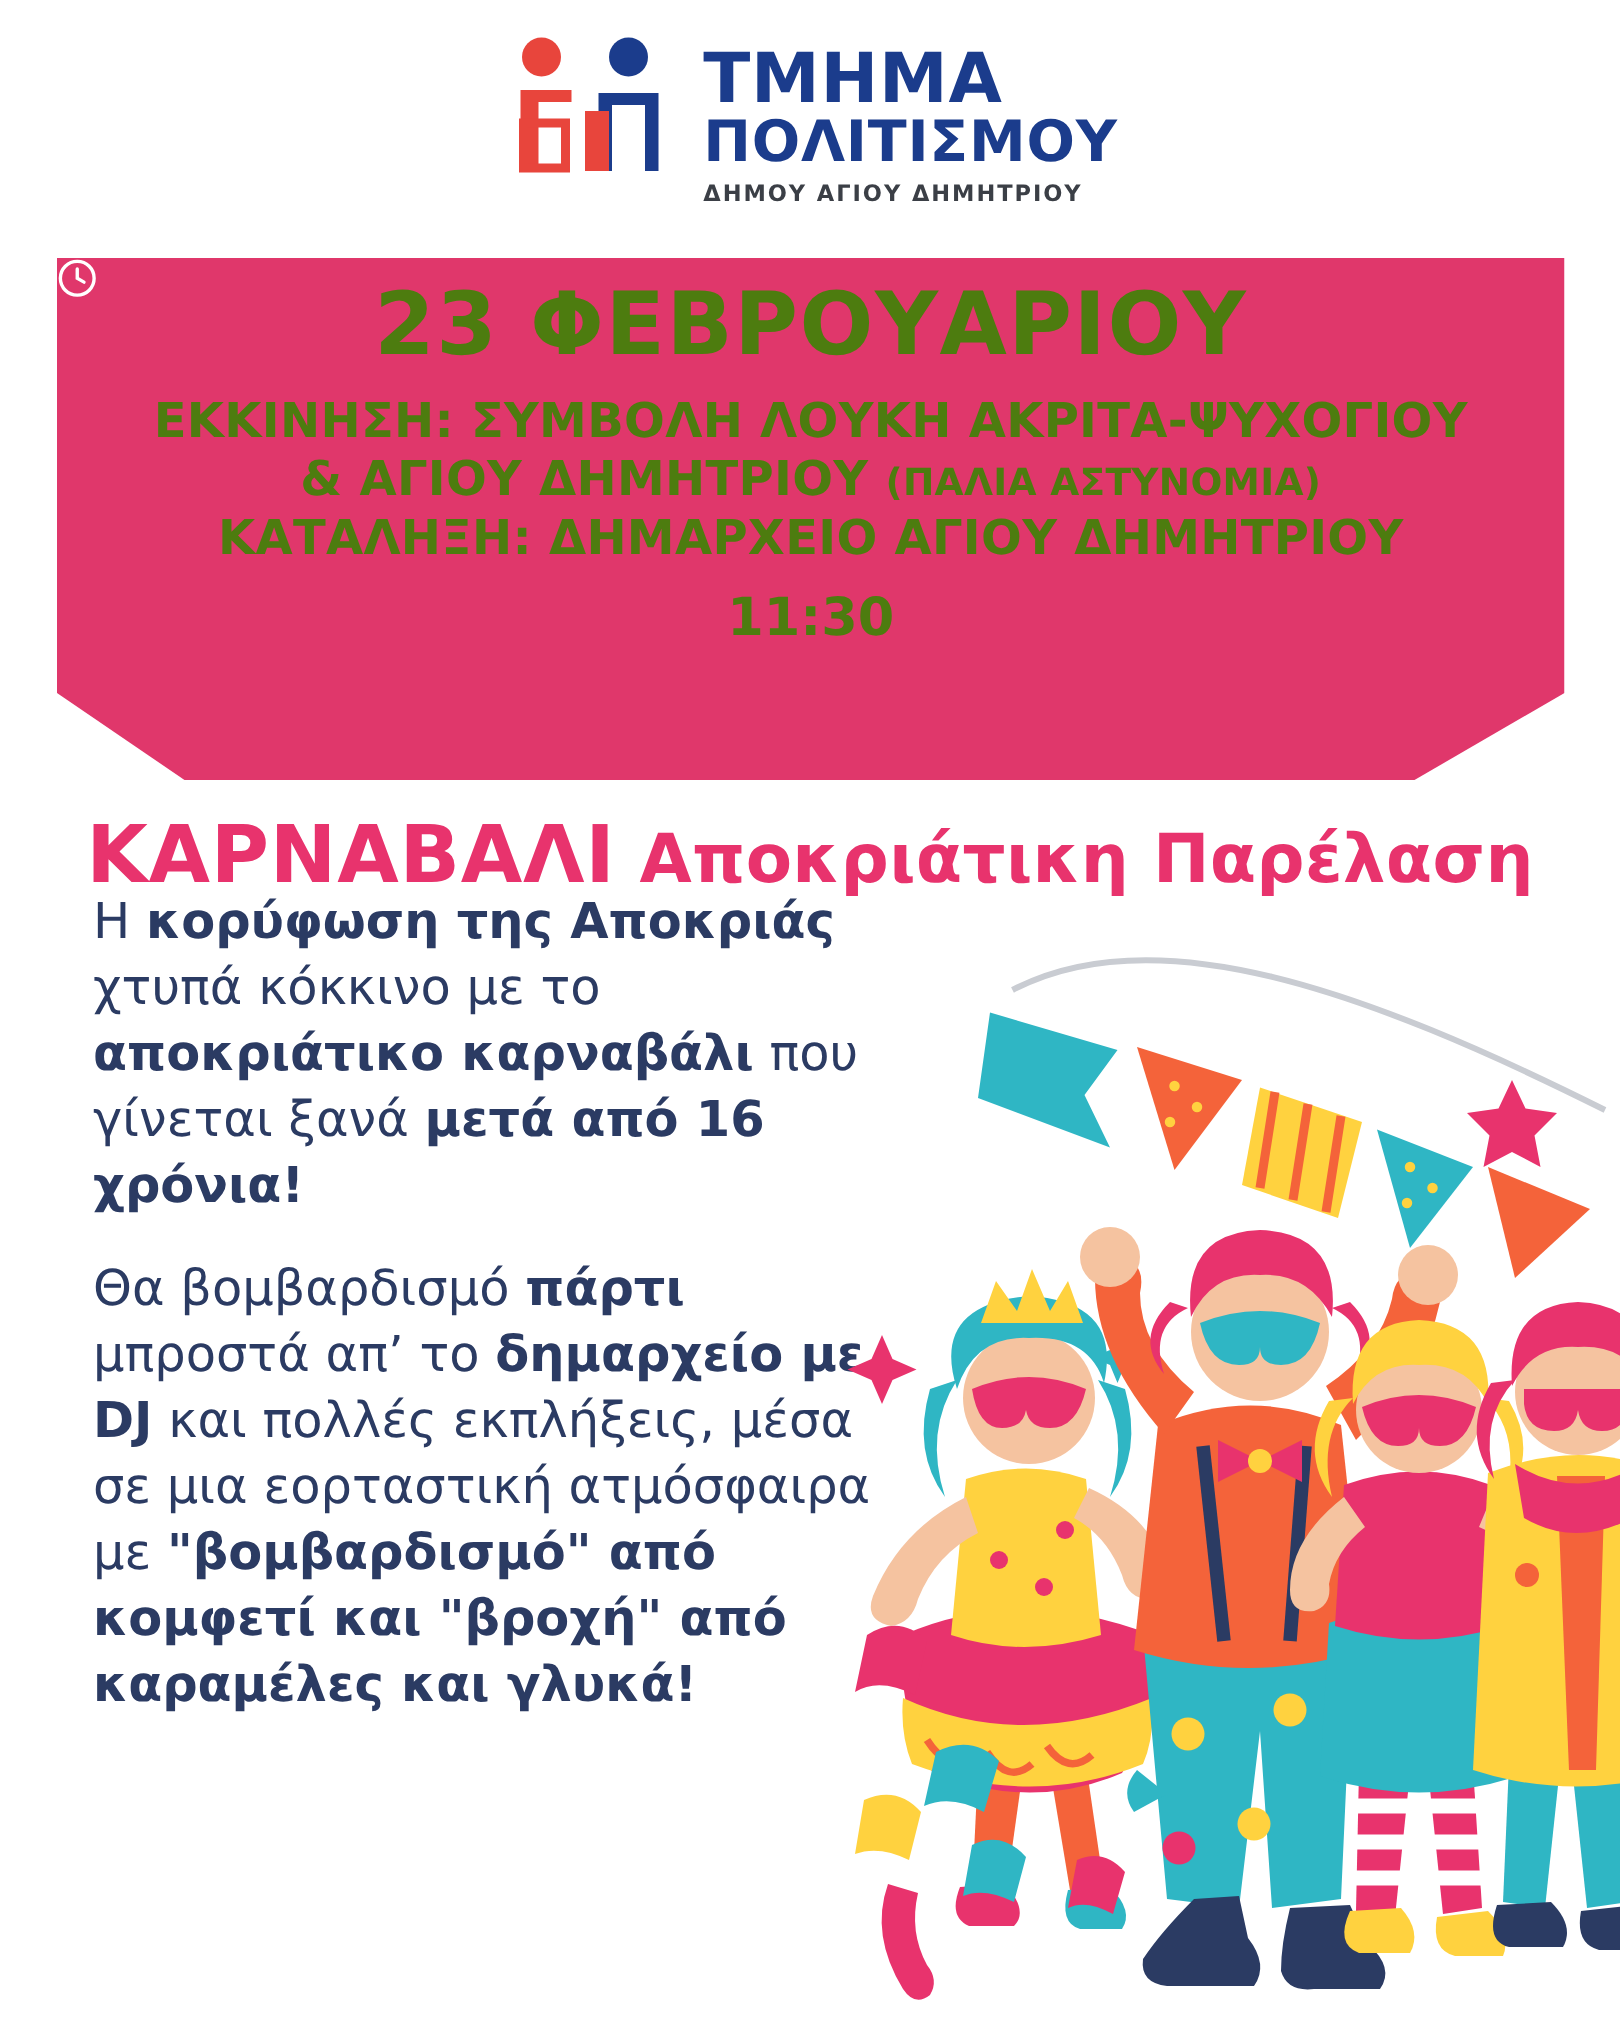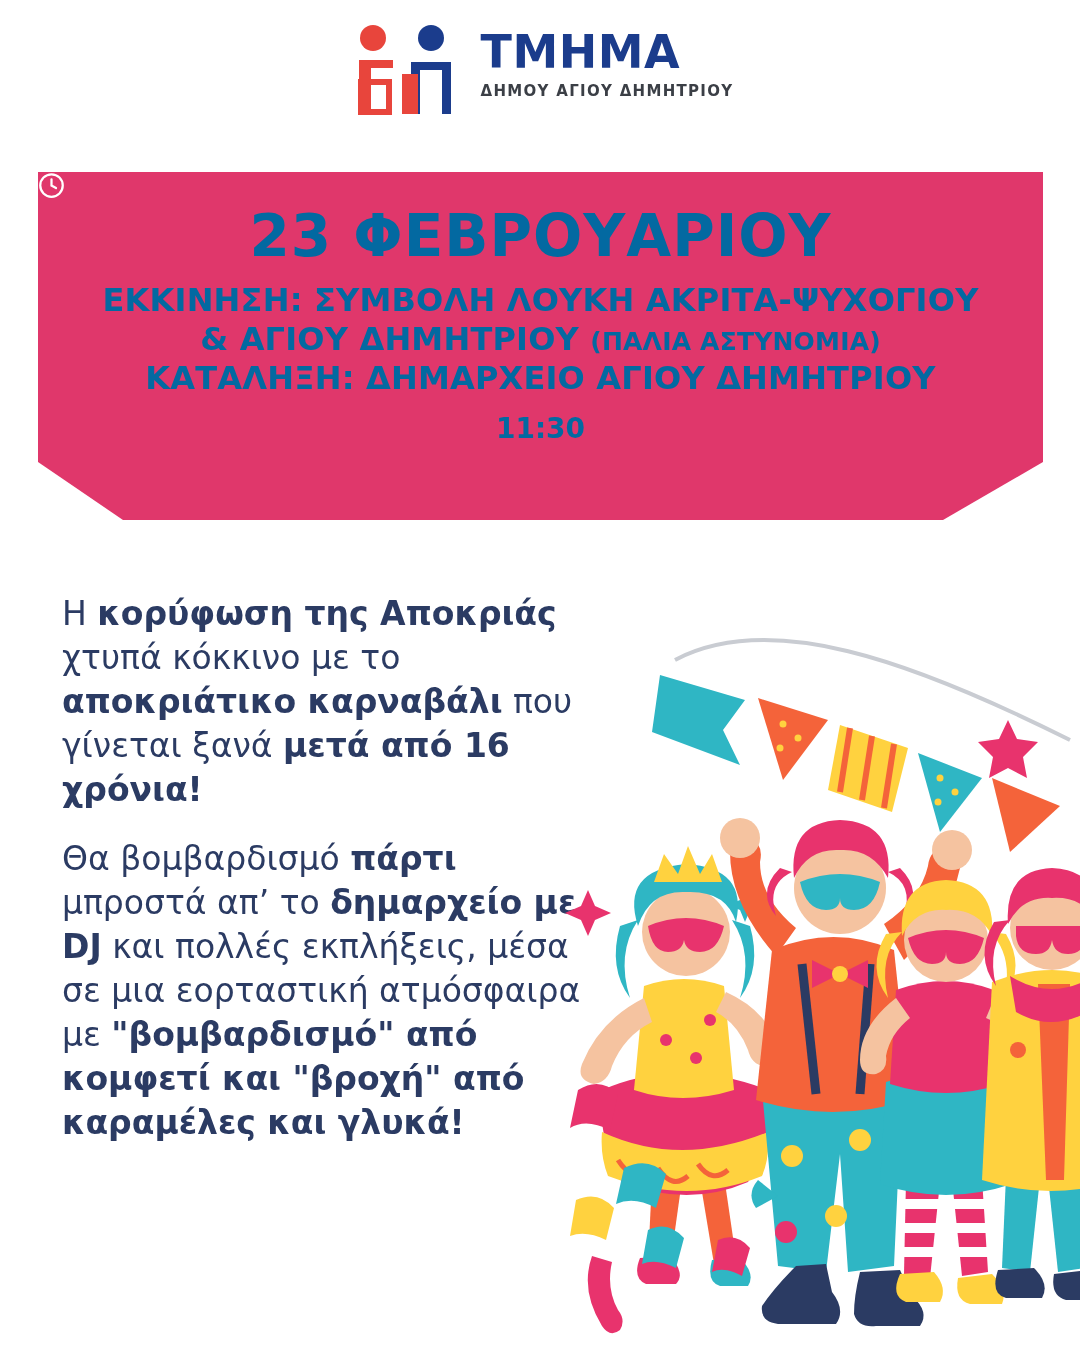--- a/index.html
+++ b/index.html
@@ -37,32 +37,32 @@
   }
 
   
   .banner{
     position:absolute;top:172px;left:38px;width:1005px;height:348px;
   }
   .banner svg{position:absolute;inset:0;}
   .banner-content{
     position:absolute;inset:0;
     display:flex;flex-direction:column;align-items:center;
-    padding-top:34px;color:#0369a1;text-align:left;
+    padding-top:14px;color:#4d7c0f;text-align:left;
   }
   .banner-date{
     font-size:58px;font-weight:800;letter-spacing:1px;line-height:1.05;
     margin-bottom:14px;
   }
   .banner-line{
     font-size:32px;font-weight:700;line-height:1.22;letter-spacing:.2px;
   }
   .banner-line .small{font-size:25px;font-weight:700;}
   .banner-time{
-    margin-top:14px;font-size:28px;font-weight:700;display:flex;align-items:center;gap:9px;
+    margin-top:14px;font-size:35px;font-weight:700;display:flex;align-items:center;gap:9px;
   }
   .clock{width:27px;height:27px;display:inline-block;}
 
   
   .title{
     position:absolute;top:540px;left:0;width:1080px;text-align:center;
     white-space:nowrap;
   }
   .title .k{
     font-size:53px;font-weight:800;color:#e8336d;letter-spacing:.5px;
@@ -95,20 +95,21 @@
       <svg class="pictogram" viewBox="0 0 120 105" aria-hidden="true">
         <circle cx="26" cy="16" r="13" fill="#e8453c"></circle>
         <path d="M12 38 h34 v8 h-22 v46 h-12 z" fill="#e8453c"></path>
         <rect x="14" y="60" width="28" height="30" fill="none" stroke="#e8453c" stroke-width="6"></rect>
         <circle cx="84" cy="16" r="13" fill="#1b3c8c"></circle>
         <path d="M64 40 h40 v52 h-9 v-44 h-22 v44 h-9 z" fill="#1b3c8c"></path>
         <path d="M55 52 h16 v40 h-16 z" fill="#e8453c"></path>
       </svg>
       <div class="words">
         <div class="l1">ΤΜΗΜΑ</div>
+        <div class="l2">ΠΟΛΙΤΙΣΜΟΥ</div>
         <div class="l3">ΔΗΜΟΥ ΑΓΙΟΥ ΔΗΜΗΤΡΙΟΥ</div>
       </div>
     </div>
   </div>
 
   <div class="banner">
     <svg viewBox="0 0 1005 348" preserveAspectRatio="none" aria-hidden="true">
       <polygon points="0,0 1005,0 1005,290 905,348 85,348 0,290" fill="#e0376b"></polygon>
     </svg>
     <div class="banner-content">
@@ -121,20 +122,23 @@
       <div class="banner-time">
         <svg class="clock" viewBox="0 0 24 24" aria-hidden="true">
           <circle cx="12" cy="12" r="10" fill="none" stroke="#ffffff" stroke-width="2"></circle>
           <path d="M12 6.5 V12 l4 2.3" fill="none" stroke="#ffffff" stroke-width="2" stroke-linecap="round"></path>
         </svg>
         <span>11:30</span>
       </div>
     </div>
   </div>
 
+  <div class="title">
+    <span class="k">ΚΑΡΝΑΒΑΛΙ</span><span class="rest"> Αποκριάτικη Παρέλαση</span>
+  </div>
 
   <div class="body-text">
     <p><span>Η </span><b>κορύφωση της Αποκριάς</b><span> χτυπά κόκκινο με το </span><b>αποκριάτικο καρναβάλι</b><span> που γίνεται ξανά </span><b>μετά από 16 χρόνια!</b></p>
     <p><span>Θα βομβαρδισμό </span><b>πάρτι</b><span> μπροστά απ’ το </span><b>δημαρχείο με DJ</b><span> και πολλές εκπλήξεις, μέσα σε μια εορταστική ατμόσφαιρα με </span><b>"βομβαρδισμό" από κομφετί και "βροχή" από καραμέλες και γλυκά!</b></p>
   </div>
 
   <div class="art">
     <svg width="540" height="730" viewBox="0 0 540 730" aria-hidden="true">
 
       <path d="M135 40 C230 -10 370 40 530 120" fill="none" stroke="#c9ccd2" stroke-width="4"></path>

